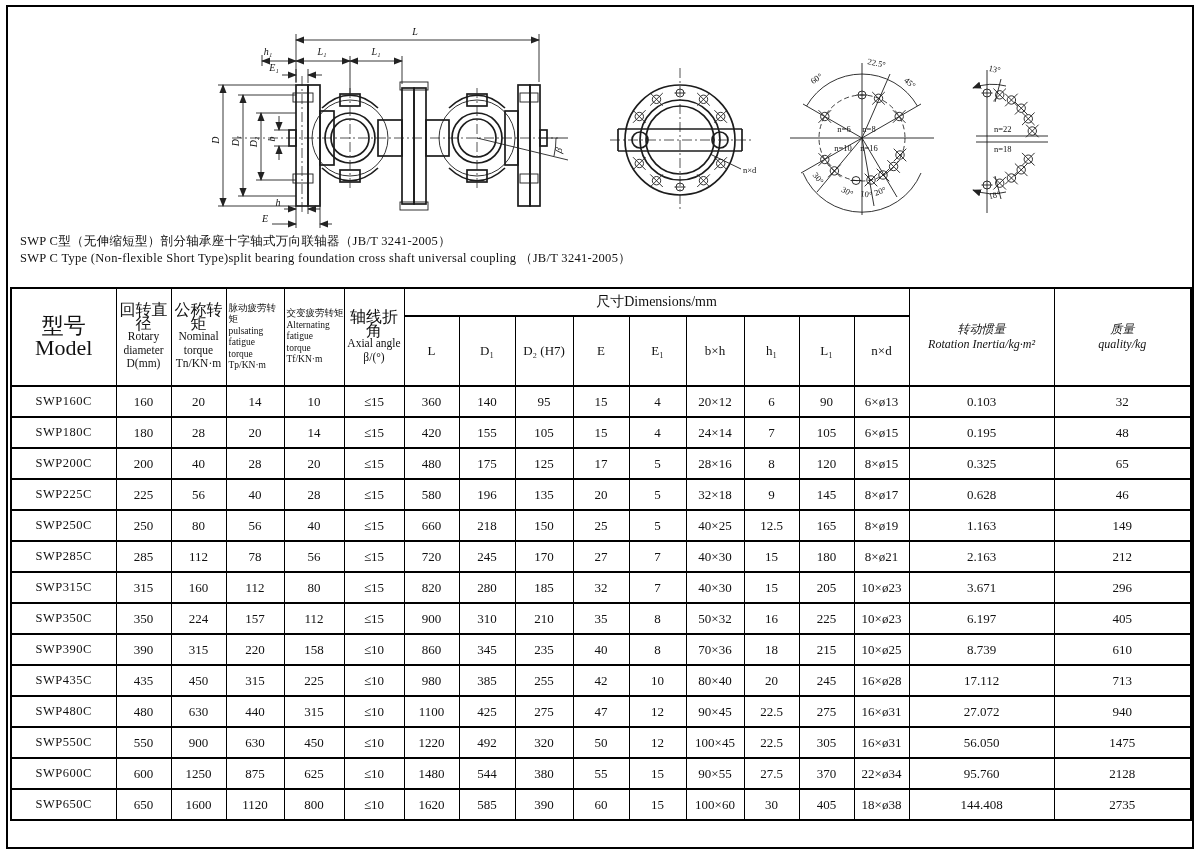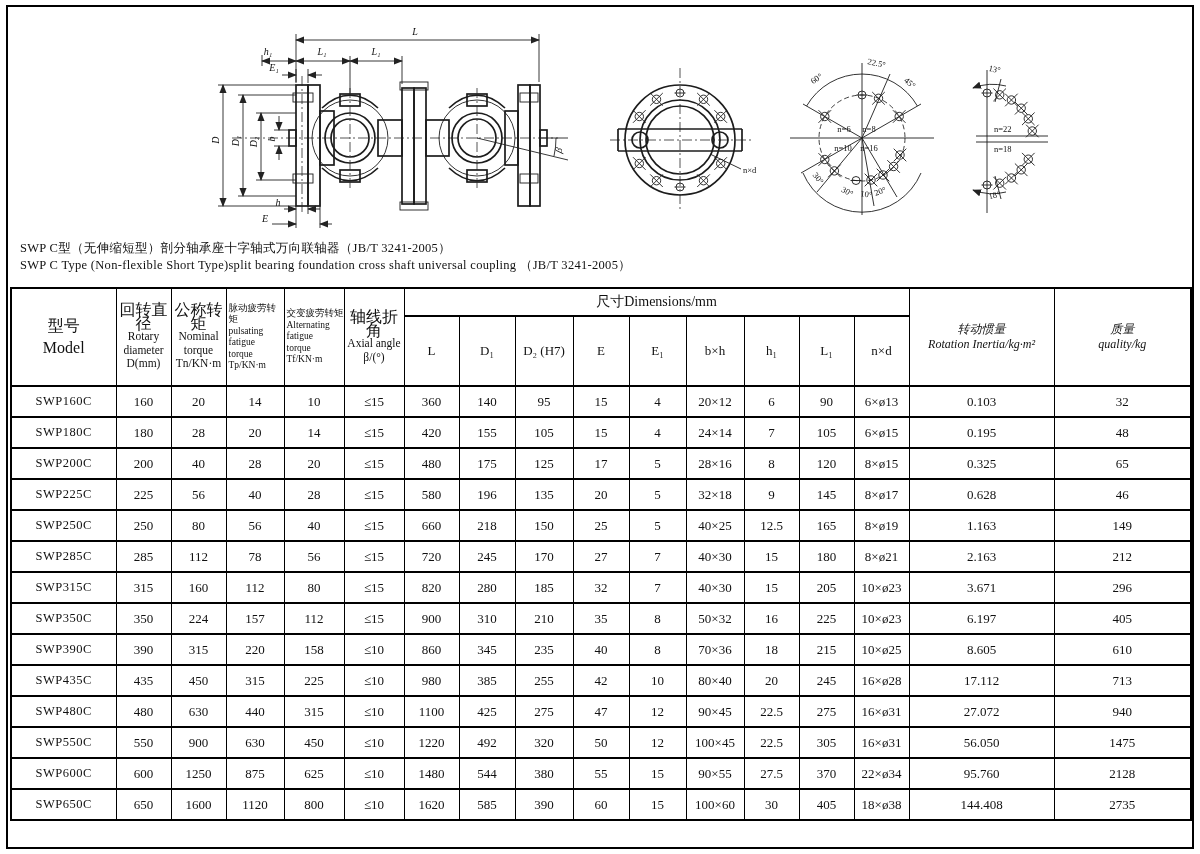--- a/index.html
+++ b/index.html
@@ -7,29 +7,29 @@
   .sheet-frame{position:absolute;left:6px;top:5px;right:6px;bottom:5px;border:2px solid #000;}
   .drawing-wrap{position:absolute;left:10px;top:8px;width:1180px;height:232px;}
   svg text{font-family:"Liberation Serif","DejaVu Serif",serif;fill:#111;}
   .ln{stroke:#1c1c1c;stroke-width:1.7;fill:none;}
   .tn{stroke:#1c1c1c;stroke-width:0.9;fill:none;}
   .cl{stroke:#2a2a2a;stroke-width:0.8;fill:none;stroke-dasharray:10 3 2 3;}
   .dsh{stroke:#2a2a2a;stroke-width:0.9;fill:none;stroke-dasharray:5 3;}
   .dim{stroke:#222;stroke-width:0.9;fill:none;}
   .dtxt{font-size:10px;font-style:italic;}
   .atxt{font-size:8.5px;}
-  .titles{position:absolute;left:20px;top:240px;line-height:17px;font-size:12.5px;letter-spacing:0.3px;}
+  .titles{position:absolute;left:20px;top:233px;line-height:17px;font-size:12.5px;letter-spacing:0.3px;}
   table.spec{position:absolute;left:10px;top:287px;width:1180px;border-collapse:collapse;table-layout:fixed;}
   table.spec th,table.spec td{border-left:1px solid #000;border-right:1px solid #000;border-top:2px solid #000;border-bottom:2px solid #000;padding:0;text-align:center;vertical-align:middle;font-weight:normal;overflow:hidden;}
   table.spec{border:2px solid #000;}
   thead .r1{height:28px;font-size:14px;}
   thead .r2{height:70px;font-size:13px;}
   tbody td{height:29px;font-size:13px;}
   tbody td:first-child{font-size:12.5px;letter-spacing:0.5px;}
-  th.model-h{font-size:16px;text-align:left;padding-left:18px;line-height:22px;font-family:Liberation Serif, serif;}
+  th.model-h{font-size:22px;text-align:left;padding-left:18px;line-height:22px;font-family:Liberation Serif, serif;}
   th.std-h div{font-size:11.5px;line-height:13.5px;}
   th.std-h div:first-child{font-size:16px;}
   th.narrow-h div{font-size:9.5px;line-height:11.5px;text-align:left;padding-left:2px;}
   th.narrow-h div:first-child{font-size:9.5px;}
   th.wide-h div{font-size:12px;line-height:15px;font-style:italic;}
 </style>
 </head>
 <body>
 
 <div class="sheet-frame"></div>
@@ -489,21 +489,21 @@
         <td>≤10</td>
         <td>860</td>
         <td>345</td>
         <td>235</td>
         <td>40</td>
         <td>8</td>
         <td>70×36</td>
         <td>18</td>
         <td>215</td>
         <td>10×ø25</td>
-        <td>8.605</td>
+        <td>8.739</td>
         <td>610</td>
       </tr>
       <tr>
         <td>SWP435C</td>
         <td>435</td>
         <td>450</td>
         <td>315</td>
         <td>225</td>
         <td>≤10</td>
         <td>980</td>

